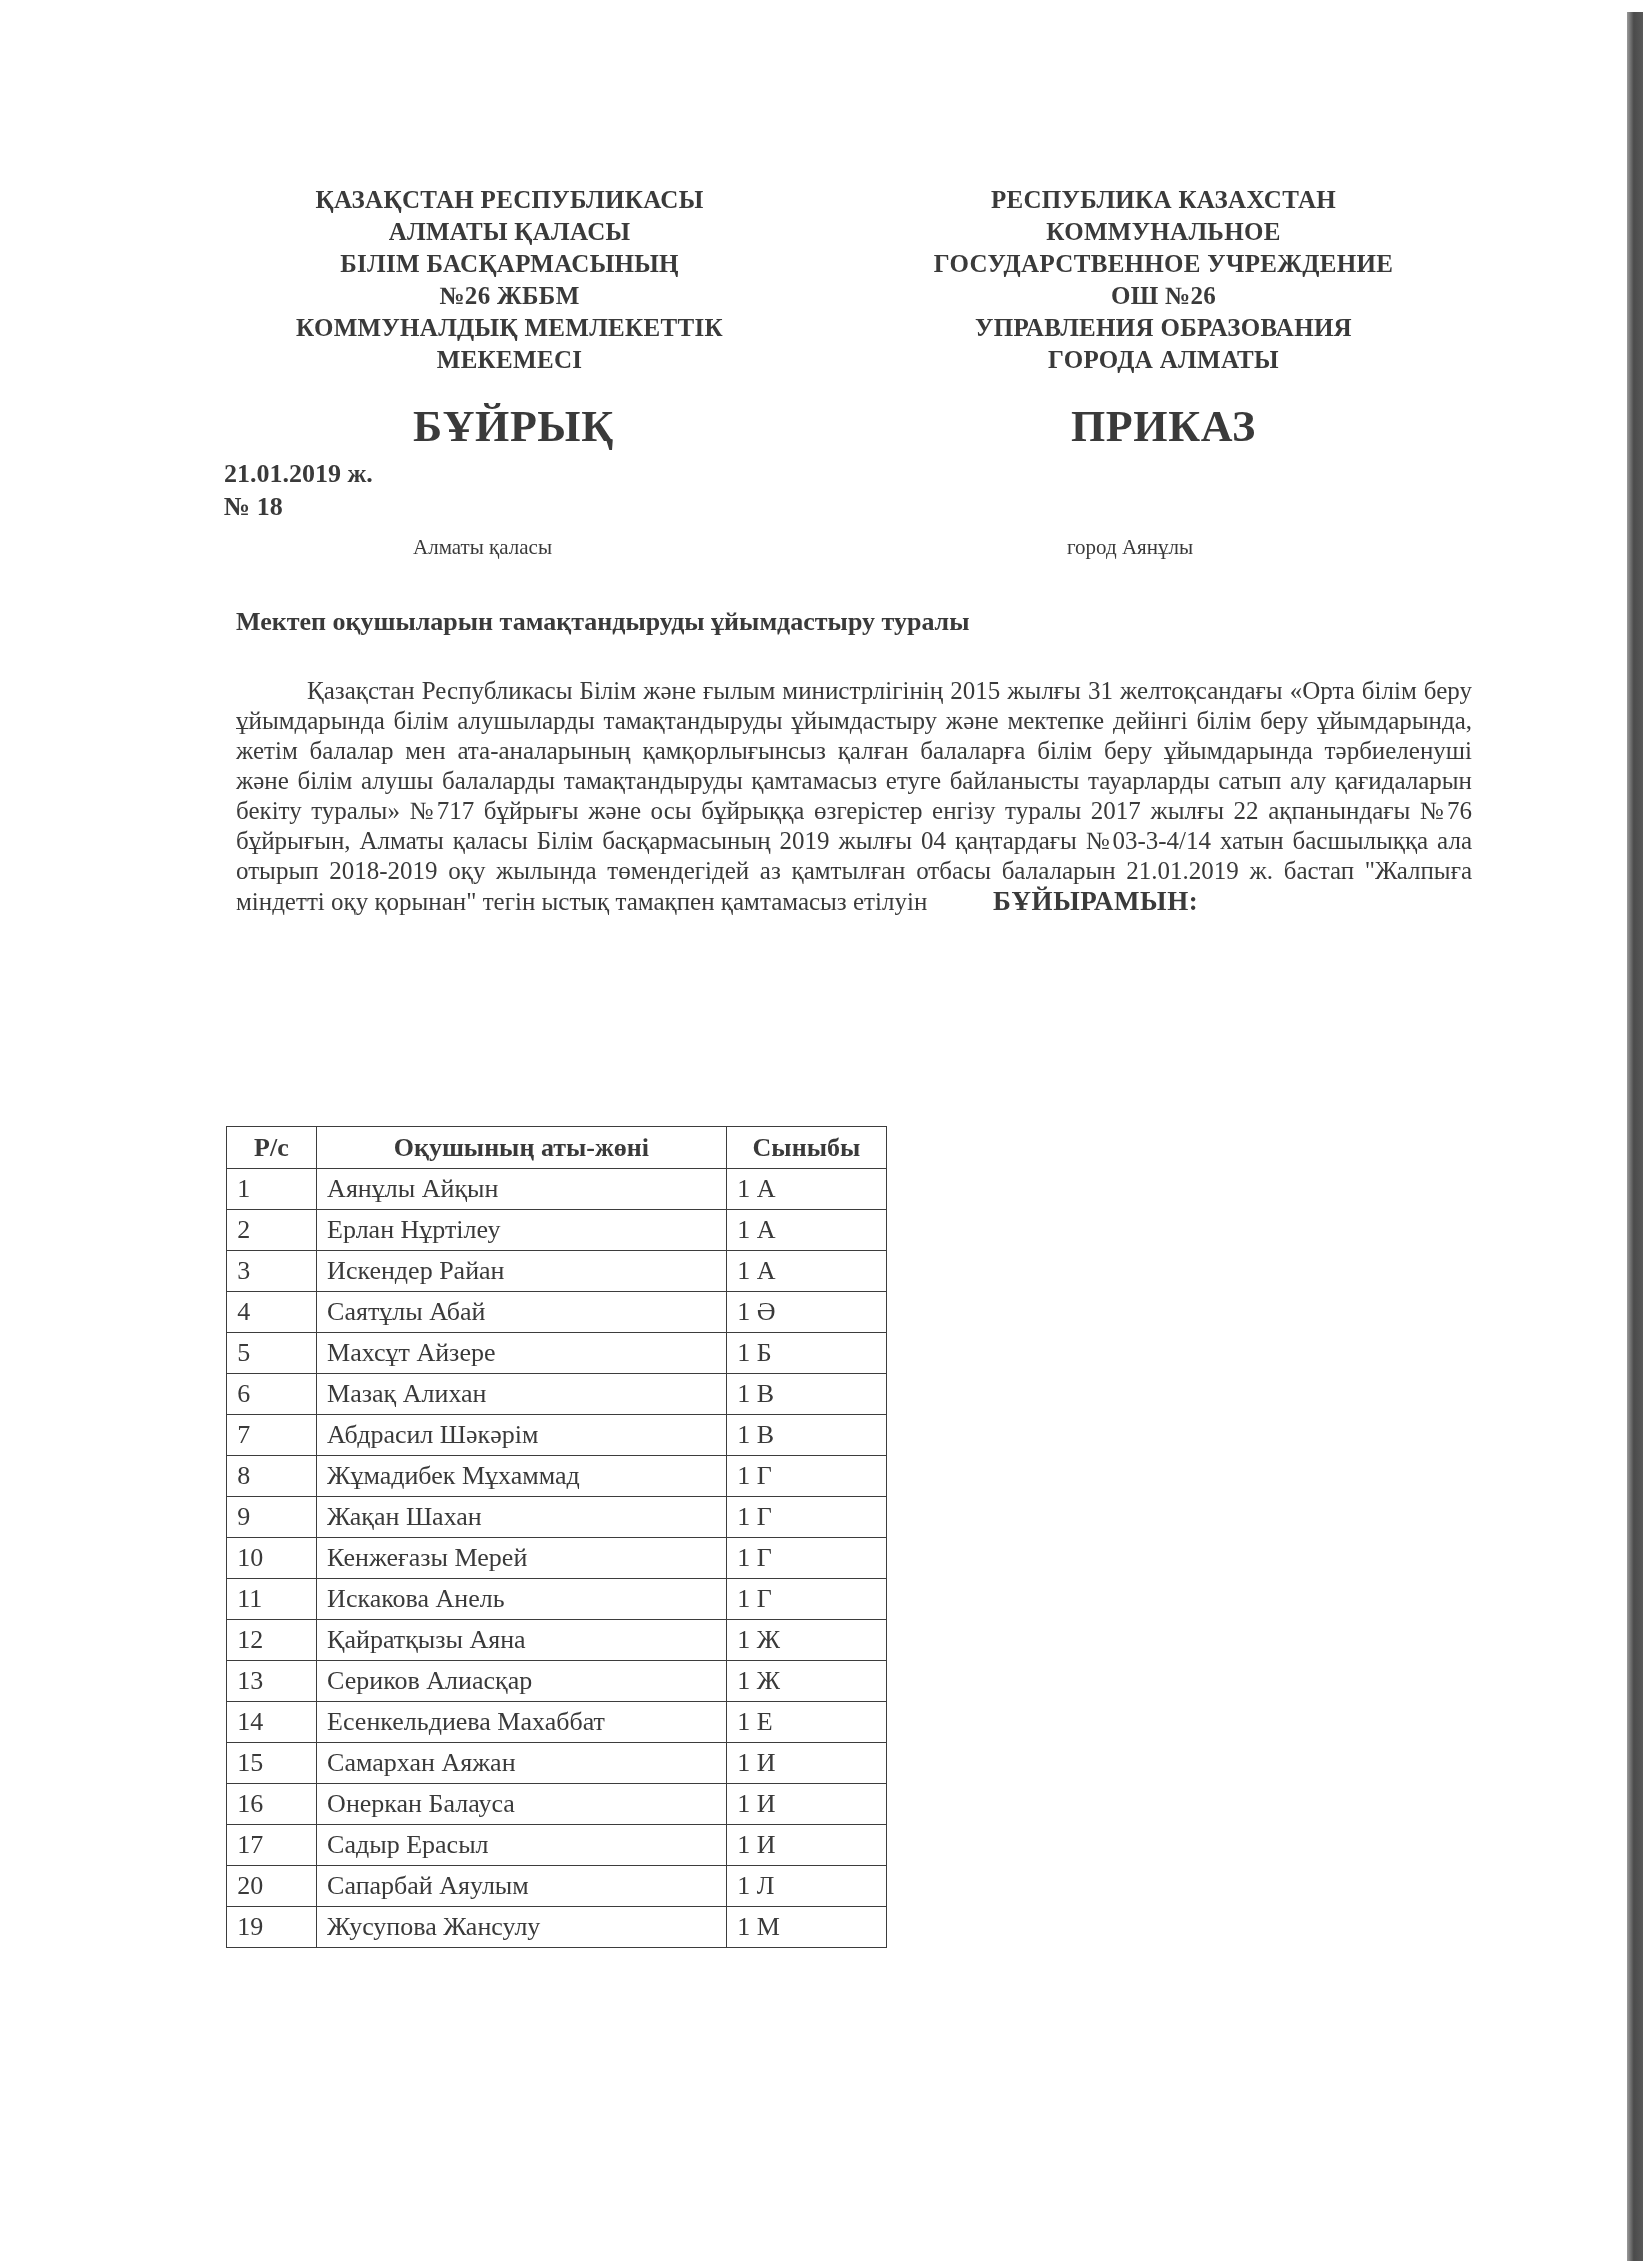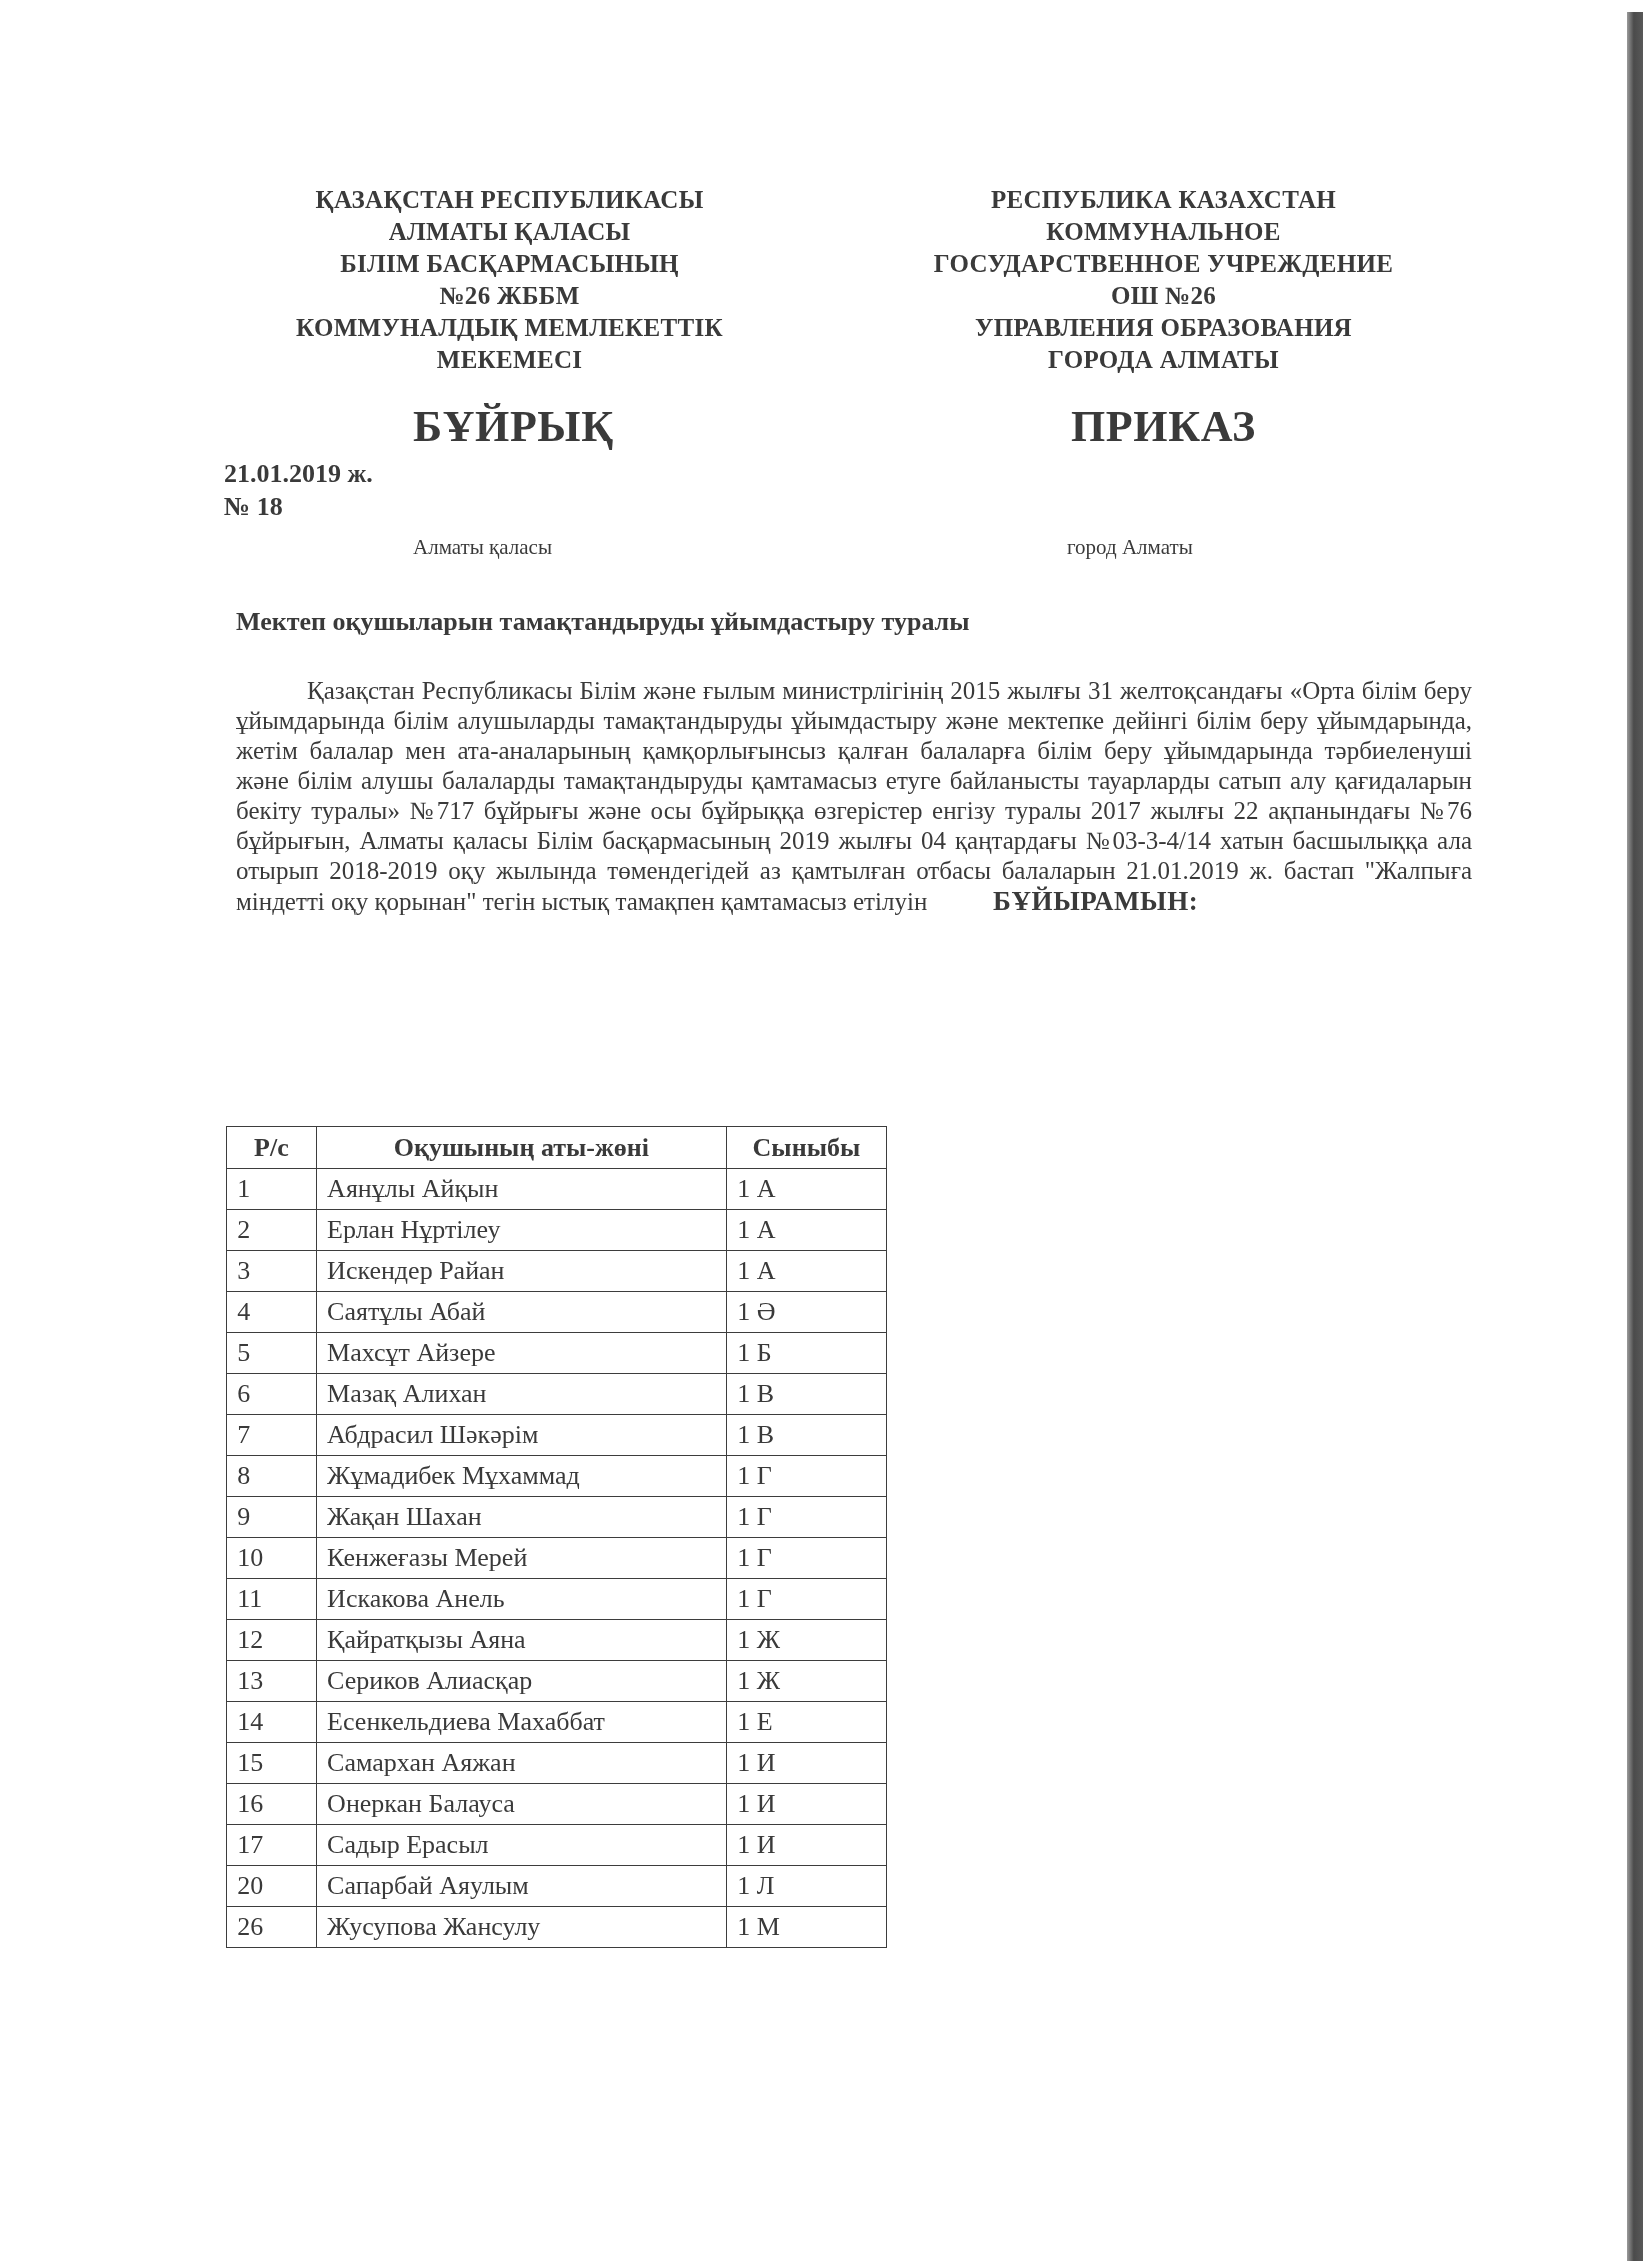--- a/index.html
+++ b/index.html
@@ -77,21 +77,21 @@
   <div>ГОРОДА АЛМАТЫ</div>
 </div>
 
 <div class="doc-title left">БҰЙРЫҚ</div>
 <div class="doc-title right">ПРИКАЗ</div>
 
 <div class="meta" style="top:459px;">21.01.2019 ж.</div>
 <div class="meta" style="top:492px;">№ 18</div>
 
 <div class="city left">Алматы қаласы</div>
-<div class="city right">город  Алматы</div>
+<div class="city right">город  Аянұлы</div>
 
 <div class="subject">Мектеп оқушыларын тамақтандыруды ұйымдастыру туралы</div>
 
 <div class="body-text">
   <span>Қазақстан Республикасы Білім және ғылым министрлігінің 2015 жылғы 31 желтоқсандағы «Орта білім беру ұйымдарында білім алушыларды тамақтандыруды ұйымдастыру және мектепке дейінгі білім беру ұйымдарында, жетім балалар мен ата-аналарының қамқорлығынсыз қалған балаларға білім беру ұйымдарында тәрбиеленуші және білім алушы балаларды тамақтандыруды қамтамасыз етуге байланысты тауарларды сатып алу қағидаларын бекіту туралы» №717 бұйрығы және осы бұйрыққа өзгерістер енгізу туралы 2017 жылғы 22 ақпанындағы №76 бұйрығын, Алматы қаласы Білім басқармасының 2019 жылғы 04 қаңтардағы №03-3-4/14 хатын басшылыққа ала отырып 2018-2019 оқу жылында төмендегідей аз қамтылған отбасы балаларын 21.01.2019 ж. бастап "Жалпыға міндетті оқу қорынан" тегін ыстық тамақпен қамтамасыз етілуін</span>
   &nbsp;&nbsp;<span class="order-word">БҰЙЫРАМЫН:</span>
 </div>
 
 <table class="students">
   <thead>
@@ -186,19 +186,19 @@
         <td>17</td>
         <td>Садыр Ерасыл</td>
         <td>1 И</td>
       </tr>
     <tr>
         <td>20</td>
         <td>Сапарбай Аяулым</td>
         <td>1 Л</td>
       </tr>
     <tr>
-        <td>26</td>
+        <td>19</td>
         <td>Жусупова Жансулу</td>
         <td>1 М</td>
       </tr>
   </tbody>
 </table>
 
 
 </body></html>

